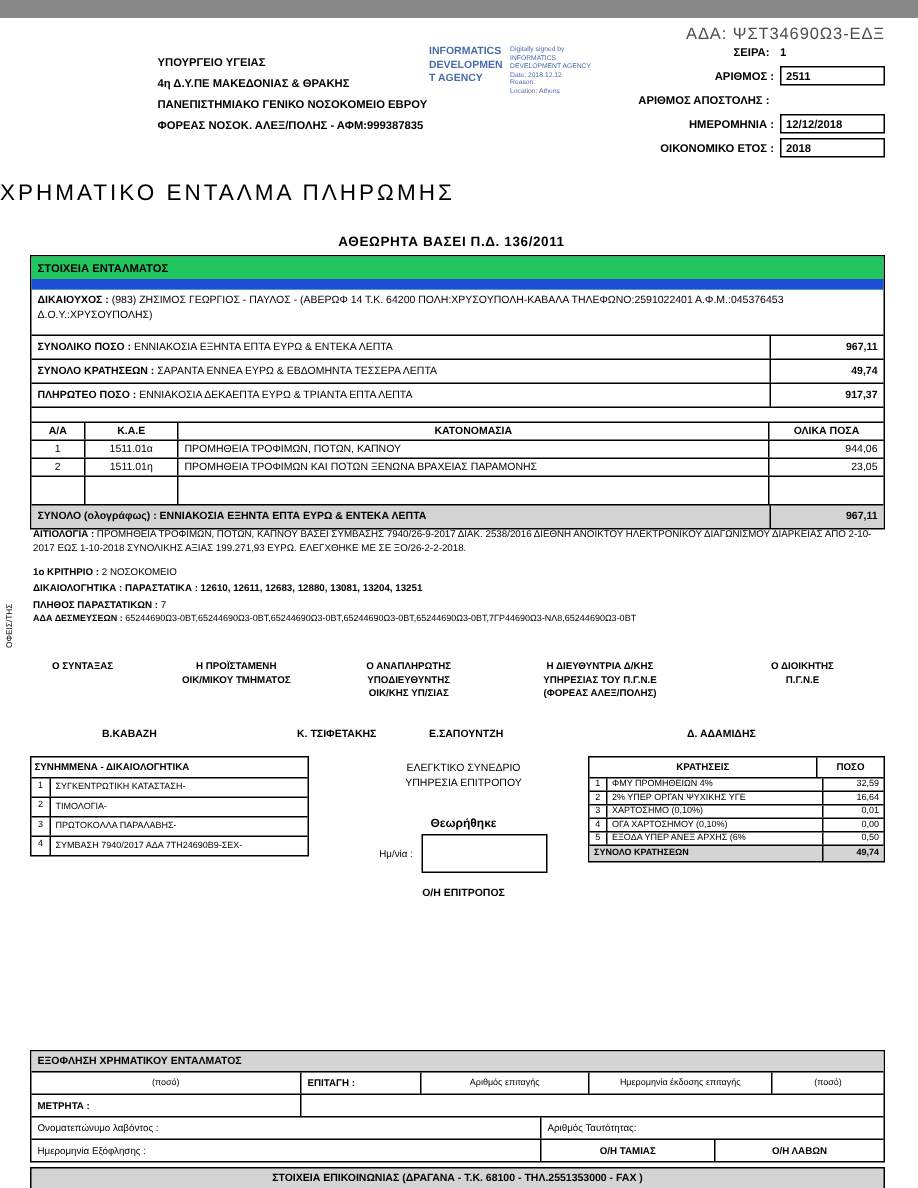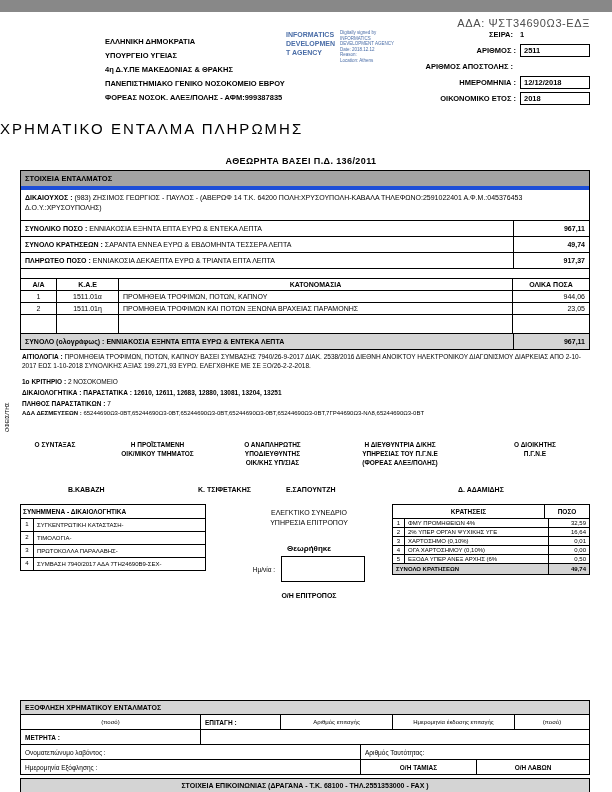--- a/index.html
+++ b/index.html
@@ -29,21 +29,21 @@
   .hdr-field .lbl { margin-right:4px; white-space:nowrap; }
   .hdr-field .val-box { width:62px; height:11px; border:1px solid #000; padding:0 3px; display:flex; align-items:center; font-weight:bold; }
   .hdr-field .val-plain { width:67px; padding:0 3px; display:flex; align-items:center; }
 
   
   .doc-title { position:absolute; top:108px; left:0; right:0; font-size:15px; letter-spacing:2px; }
   .doc-subtitle { position:absolute; top:144px; left:0; right:10px; text-align:center; font-size:9px; font-weight:bold; letter-spacing:.4px; }
 
   
   .main-box { position:absolute; left:20px; top:158px; width:570px; border:1.5px solid #000; box-sizing:border-box; }
-  .sec-hdr { background:#a3a3a3; font-size:7.5px; font-weight:bold; padding:3px 4px; border-bottom:4px solid #1d4ed8; }
+  .sec-hdr { background:#22c55e; font-size:7.5px; font-weight:bold; padding:3px 4px; border-bottom:7px solid #1d4ed8; }
   .benef { font-size:7px; line-height:10px; padding:3px 4px; border-bottom:1px solid #000; min-height:24px; }
   .amt-row { display:flex; border-bottom:1px solid #000; font-size:7px; align-items:stretch; }
   .amt-row .words { flex:1; padding:4px; }
   .amt-row .amt { width:76px; border-left:1px solid #000; text-align:right; padding:4px; font-weight:bold; box-sizing:border-box; }
   .box-spacer { height:9px; border-bottom:1px solid #000; }
   .wtr { display:flex; font-size:7px; }
   .wtr > div { padding:2px 4px; box-sizing:border-box; }
   .wth { font-weight:bold; border-bottom:1px solid #000; }
   .wth > div { text-align:center; }
   .c-aa { width:36px; border-right:1px solid #000; text-align:center; }
@@ -117,21 +117,20 @@
   .footer-bar { position:absolute; left:20px; top:766px; width:570px; box-sizing:border-box; border:1px solid #000; background:#d4d4d4; text-align:center; font-size:7px; font-weight:bold; padding:3px 0; }
 </style>
 </head>
 <body>
 
 <div class="page">
 
   <div class="ada">ΑΔΑ: ΨΣΤ34690Ω3-ΕΔΞ</div>
 
   <div class="hdr-left">
-    <div>ΕΛΛΗΝΙΚΗ ΔΗΜΟΚΡΑΤΙΑ</div>
     <div>ΥΠΟΥΡΓΕΙΟ ΥΓΕΙΑΣ</div>
     <div>4η Δ.Υ.ΠΕ ΜΑΚΕΔΟΝΙΑΣ &amp; ΘΡΑΚΗΣ</div>
     <div>ΠΑΝΕΠΙΣΤΗΜΙΑΚΟ ΓΕΝΙΚΟ ΝΟΣΟΚΟΜΕΙΟ ΕΒΡΟΥ</div>
     <div>ΦΟΡΕΑΣ ΝΟΣΟΚ. ΑΛΕΞ/ΠΟΛΗΣ - ΑΦΜ:999387835</div>
   </div>
 
   <div class="stamp">
     <div class="stamp-name pre">INFORMATICS
 DEVELOPMEN
 T AGENCY</div>

